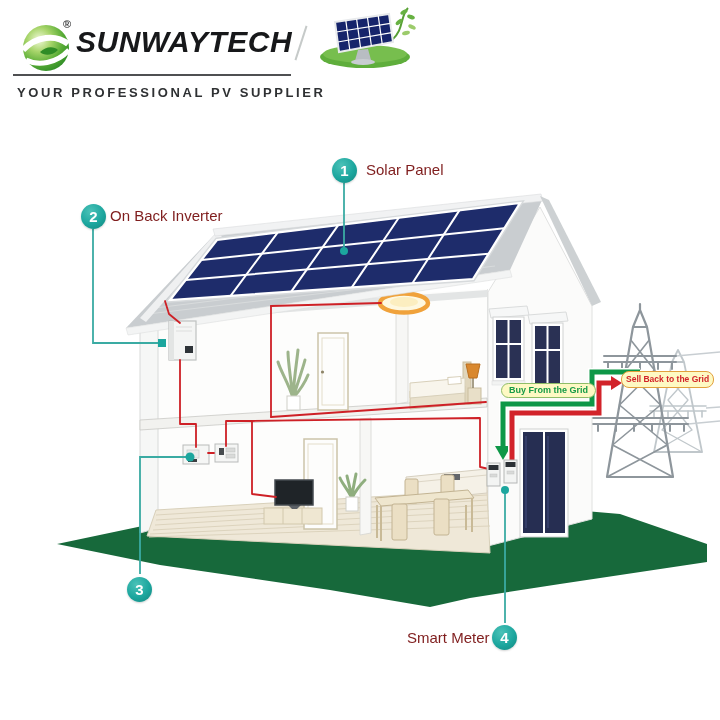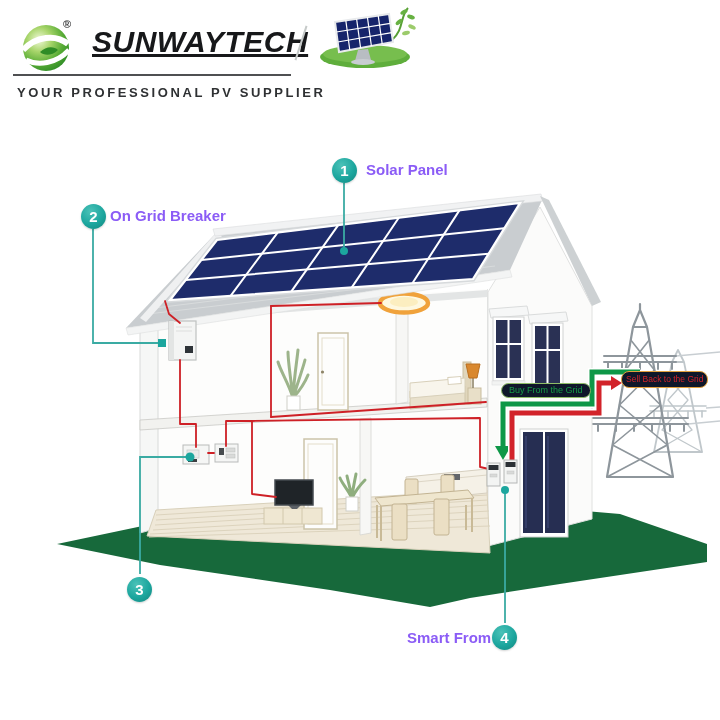--- a/index.html
+++ b/index.html
@@ -4,42 +4,42 @@
 <style>
   html,body{margin:0;padding:0;background:#ffffff;}
   .stage{position:relative;width:720px;height:720px;background:#ffffff;overflow:hidden;
          font-family:"Liberation Sans",sans-serif;}
   .stage svg{display:block;}
   #diagram{position:absolute;left:0;top:0;}
 
   
   .logo-sphere{position:absolute;left:20px;top:22px;}
   .reg-mark{position:absolute;left:63px;top:18px;font-size:11px;color:#3a3b3c;font-weight:700;}
-  .brand{position:absolute;left:92px;top:25px;font-size:30px;font-weight:800;font-style:italic;
-         color:#17181a;letter-spacing:.5px;white-space:nowrap;text-decoration:underline;}
+  .brand{position:absolute;left:76px;top:25px;font-size:30px;font-weight:800;font-style:italic;
+         color:#17181a;letter-spacing:.5px;white-space:nowrap;}
   .logo-slash{position:absolute;left:300px;top:25px;width:2px;height:36px;background:#c6cac9;
               transform:rotate(18deg);}
   .header-art{position:absolute;left:308px;top:2px;}
   .header-rule{position:absolute;left:13px;top:74px;width:278px;height:2px;background:#4f5052;}
   .tagline{position:absolute;left:17px;top:85px;font-size:13px;font-weight:600;
            color:#2f3133;letter-spacing:2.6px;white-space:nowrap;}
 
   
   .badge{position:absolute;width:25px;height:25px;border-radius:50%;
          background:radial-gradient(circle at 38% 30%, #4bc2b8 0%, #1ca69e 55%, #13857d 100%);
          color:#fff;font-weight:700;font-size:15px;display:flex;align-items:center;justify-content:center;
          box-shadow:0 1px 2px rgba(0,0,0,.18);}
-  .co-label{position:absolute;font-size:15px;font-weight:700;color:#8b5cf6;white-space:nowrap;}
+  .co-label{position:absolute;font-size:15px;font-weight:400;color:#7f1d1d;white-space:nowrap;}
   #badge1{left:332px;top:158px;} #label1{left:366px;top:161px;}
   #badge2{left:81px;top:204px;}  #label2{left:110px;top:207px;}
   #badge3{left:127px;top:577px;} #label3{left:14px;top:580px;}
   #badge4{left:492px;top:625px;} #label4{left:407px;top:629px;}
 
   
-  .flow-tag{position:absolute;background:#0f172a;border-radius:8px;font-weight:400;white-space:nowrap;
+  .flow-tag{position:absolute;background:#fef9c3;border-radius:8px;font-weight:700;white-space:nowrap;
             line-height:1.25;}
   .buy-tag{left:501px;top:383px;border:1.5px solid #8fbd67;color:#169a47;font-size:9px;padding:1px 7px;}
   .sell-tag{left:621px;top:371px;border:1.5px solid #e2a03d;color:#d2232a;font-size:8.5px;padding:2px 4px;}
 </style>
 </head>
 <body>
 
 <div class="stage">
 
   <svg id="diagram" width="720" height="720" viewBox="0 0 720 720">
@@ -271,23 +271,23 @@
     </g>
   </svg>
 
   <div class="header-rule"></div>
   <div class="tagline">YOUR PROFESSIONAL PV SUPPLIER</div>
 
   <div class="badge" id="badge1">1</div>
   <div class="co-label" id="label1">Solar Panel</div>
 
   <div class="badge" id="badge2">2</div>
-  <div class="co-label" id="label2">On Grid Breaker</div>
+  <div class="co-label" id="label2">On Back Inverter</div>
 
   <div class="badge" id="badge3">3</div>
 
   <div class="badge" id="badge4">4</div>
-  <div class="co-label" id="label4">Smart From</div>
+  <div class="co-label" id="label4">Smart Meter</div>
 
   <div class="flow-tag buy-tag">Buy From the Grid</div>
   <div class="flow-tag sell-tag">Sell Back to the Grid</div>
 
 </div>
 
 </body></html>

